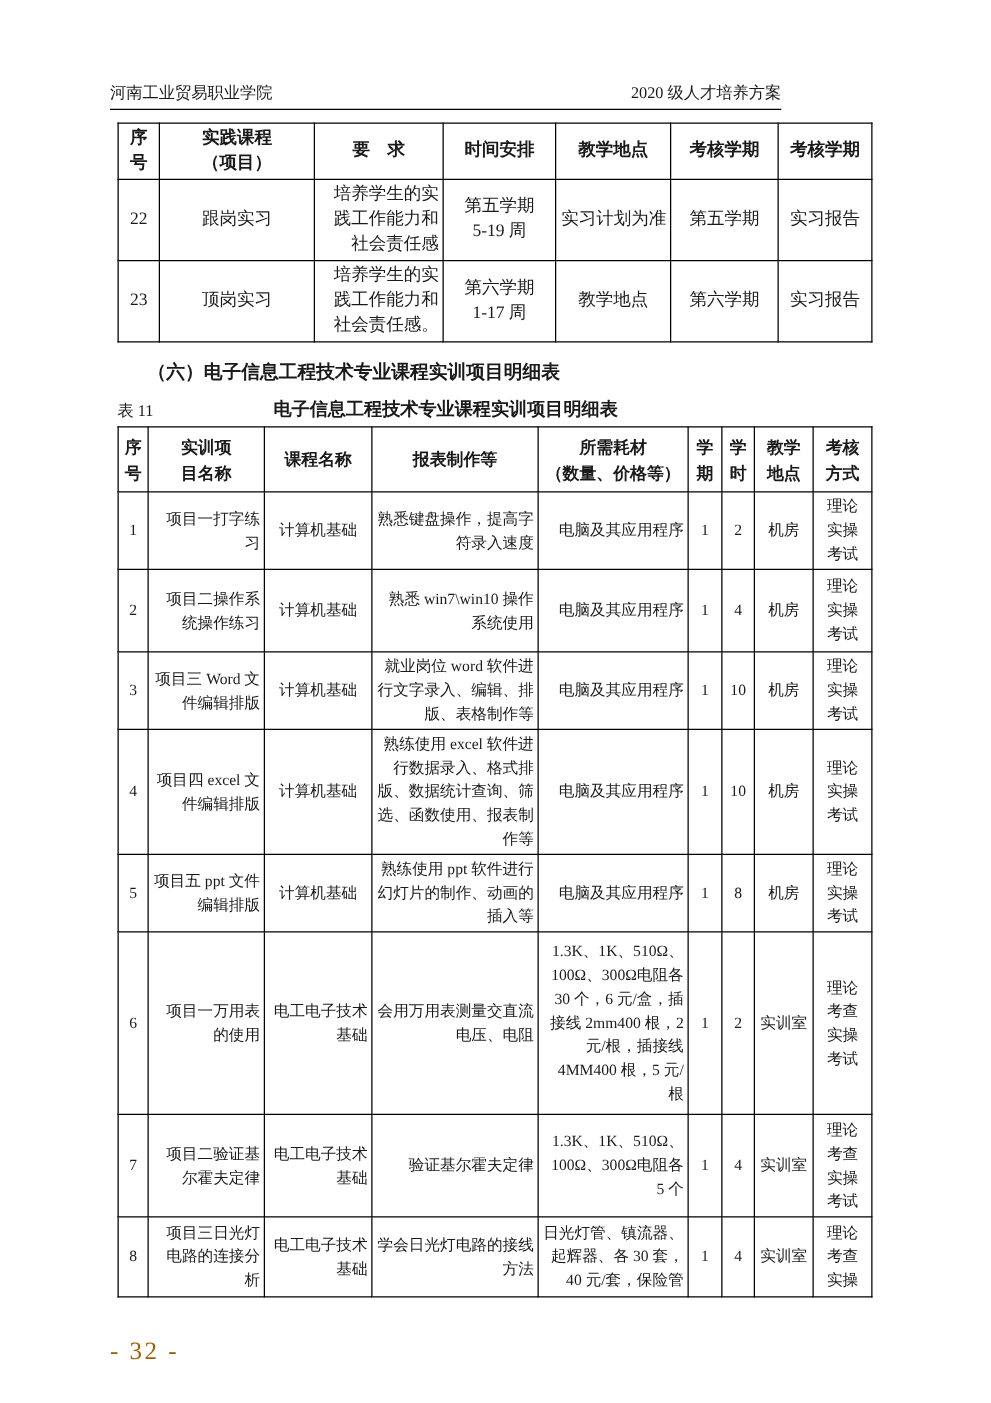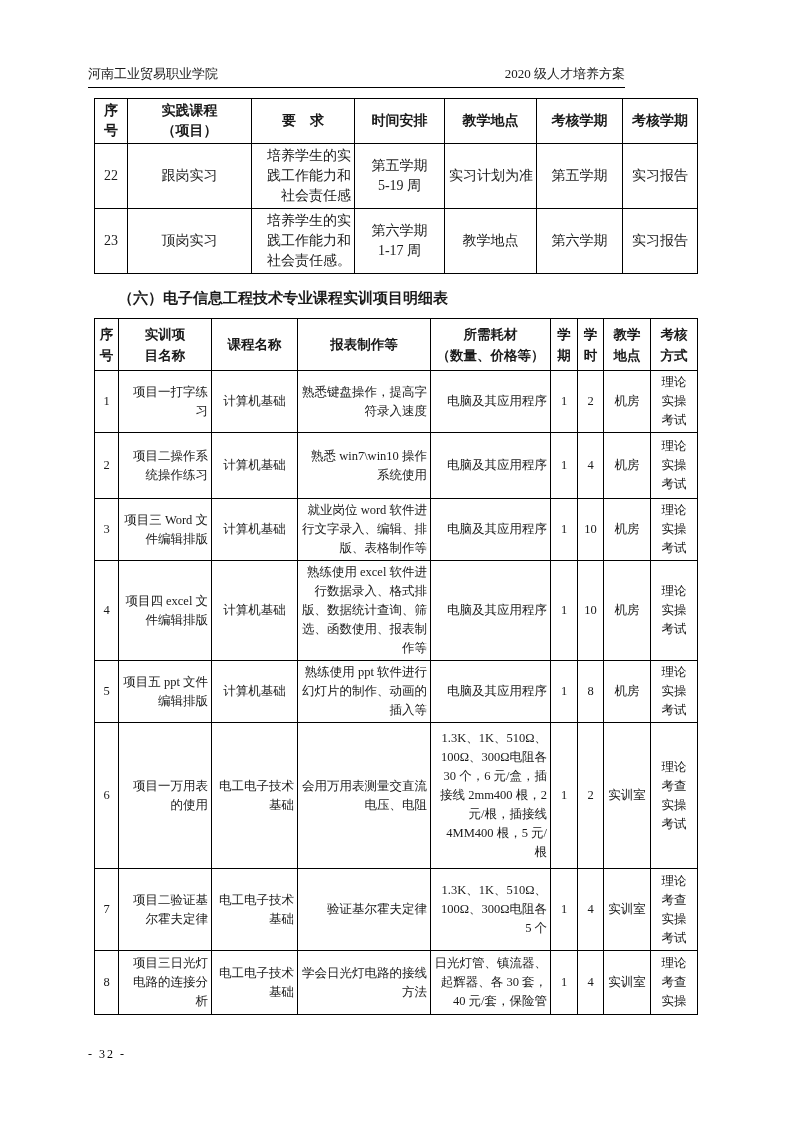--- a/index.html
+++ b/index.html
@@ -84,23 +84,23 @@
   .table-caption .title {
     display: block;
     text-align: center;
     font-size: 14.5px;
     font-weight: bold;
     line-height: 20px;
   }
   
   .page-footer {
     margin-top: 32px;
-    font-size: 12px;
+    font-size: 20px;
     letter-spacing: 2px;
-    color: #000000;
+    color: #a16207;
   }
 </style>
 </head>
 <body>
 
 <div class="page">
 
   <div class="doc-header">
     <span>河南工业贸易职业学院</span>
     <span>2020 级人才培养方案</span>
@@ -148,20 +148,24 @@
 1-17 周</td>
         <td>教学地点</td>
         <td>第六学期</td>
         <td>实习报告</td>
       </tr>
     </tbody>
   </table>
 
   <div class="section-heading">（六）电子信息工程技术专业课程实训项目明细表</div>
 
+  <div class="table-caption">
+    <span class="label">表 11</span>
+    <span class="title">电子信息工程技术专业课程实训项目明细表</span>
+  </div>
 
   <table class="t2">
     <colgroup>
       <col style="width:24px">
         <col style="width:93px">
         <col style="width:86px">
         <col style="width:133px">
       <col style="width:120px">
         <col style="width:27px">
         <col style="width:26px">

